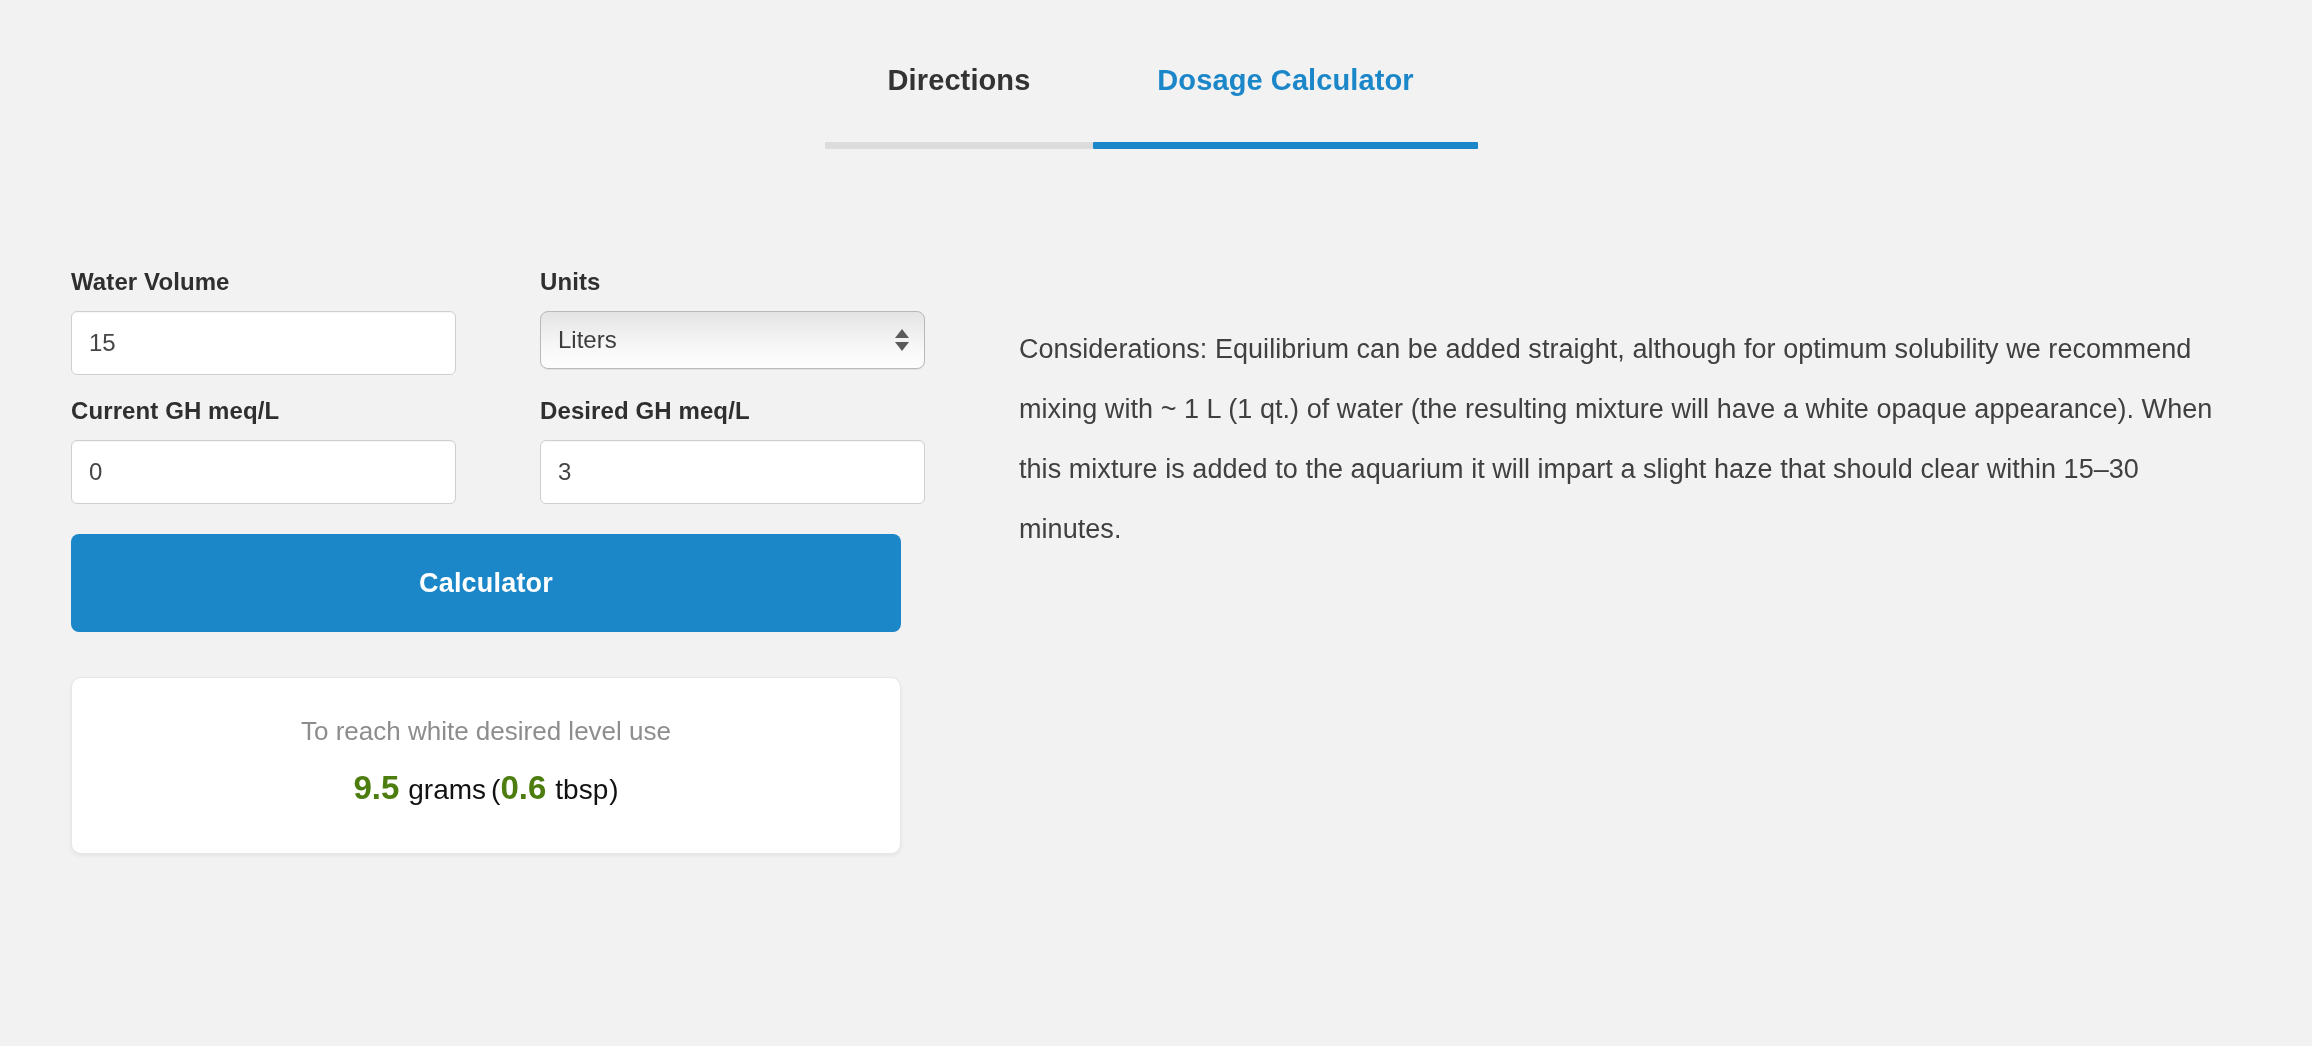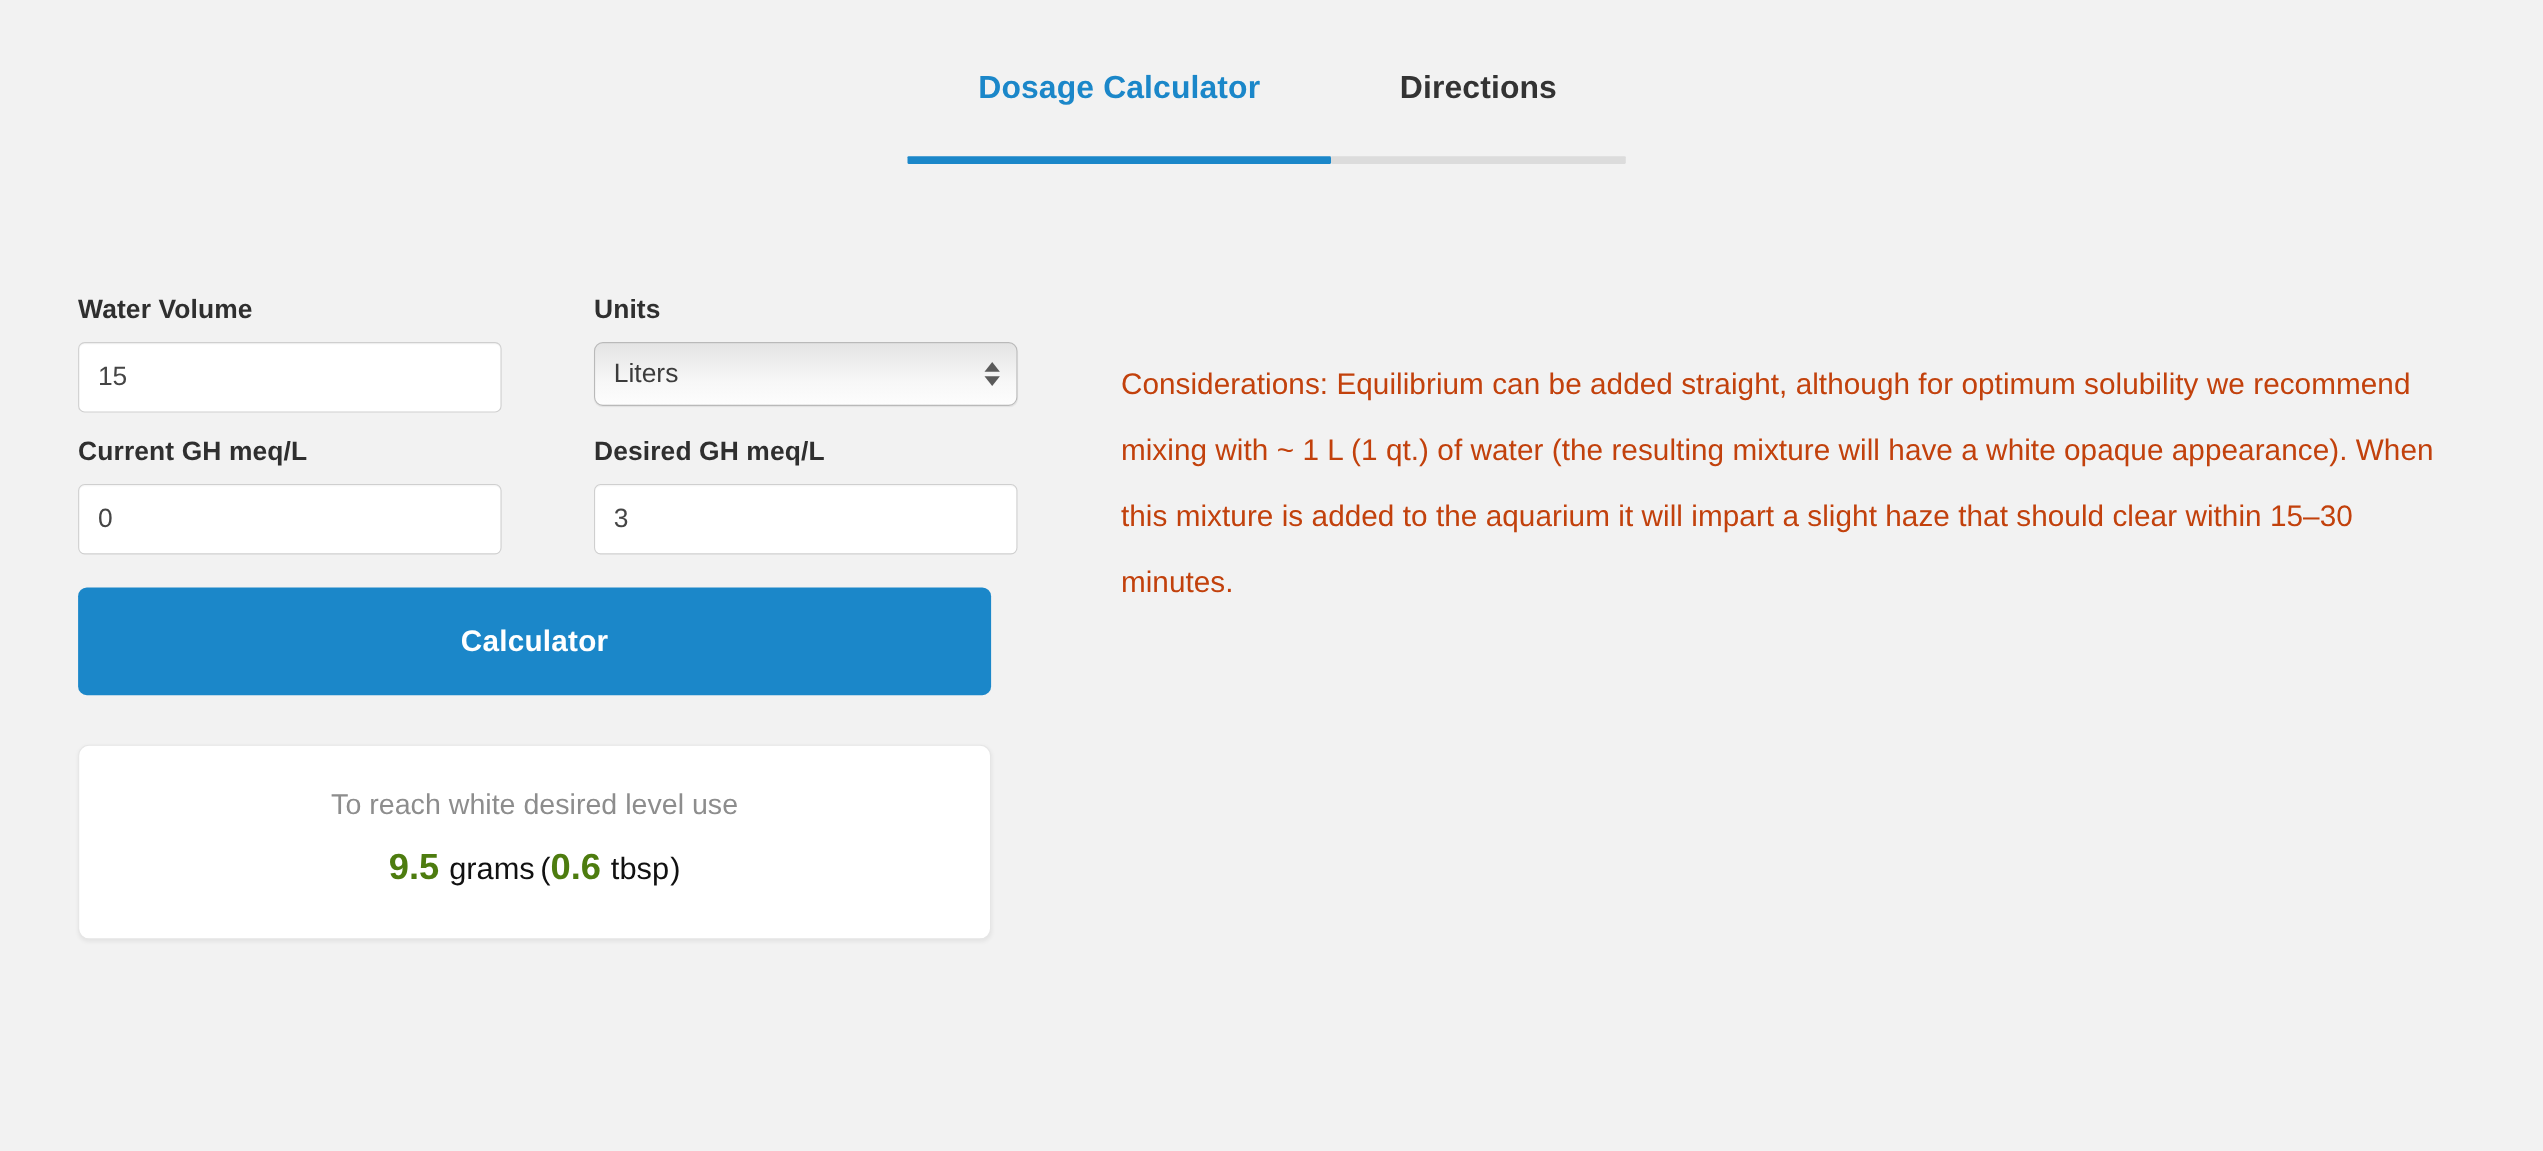--- a/index.html
+++ b/index.html
@@ -210,34 +210,34 @@
   
   .notes-col {
     position: absolute;
     left: 1019px;
     top: 292px;
     width: 1200px;
   }
   .notes-text {
     font-size: 27px;
     line-height: 60px;
-    color: #c2410c;
+    color: #404040;
     letter-spacing: 0.05px;
   }
 </style>
 </head>
 <body>
 
 <div class="tabs">
+  <div class="tab tab-directions">
+    <span class="tab-label">Directions</span>
+    <span class="tab-underline"></span>
+  </div>
   <div class="tab tab-dosage">
     <span class="tab-label">Dosage Calculator</span>
-    <span class="tab-underline"></span>
-  </div>
-  <div class="tab tab-directions">
-    <span class="tab-label">Directions</span>
     <span class="tab-underline"></span>
   </div>
 </div>
 
 <div class="form-col">
 
   <div class="field-row">
     <div class="field">
       <label class="field-label">Water Volume</label>
       <input class="text-input" type="text" value="15" style="">

